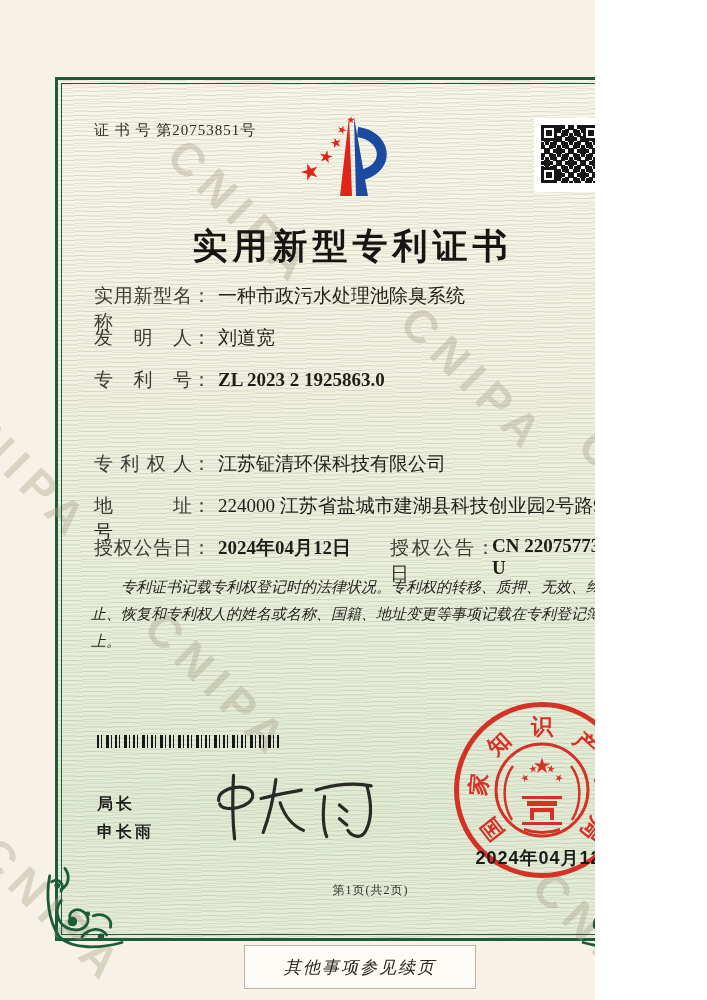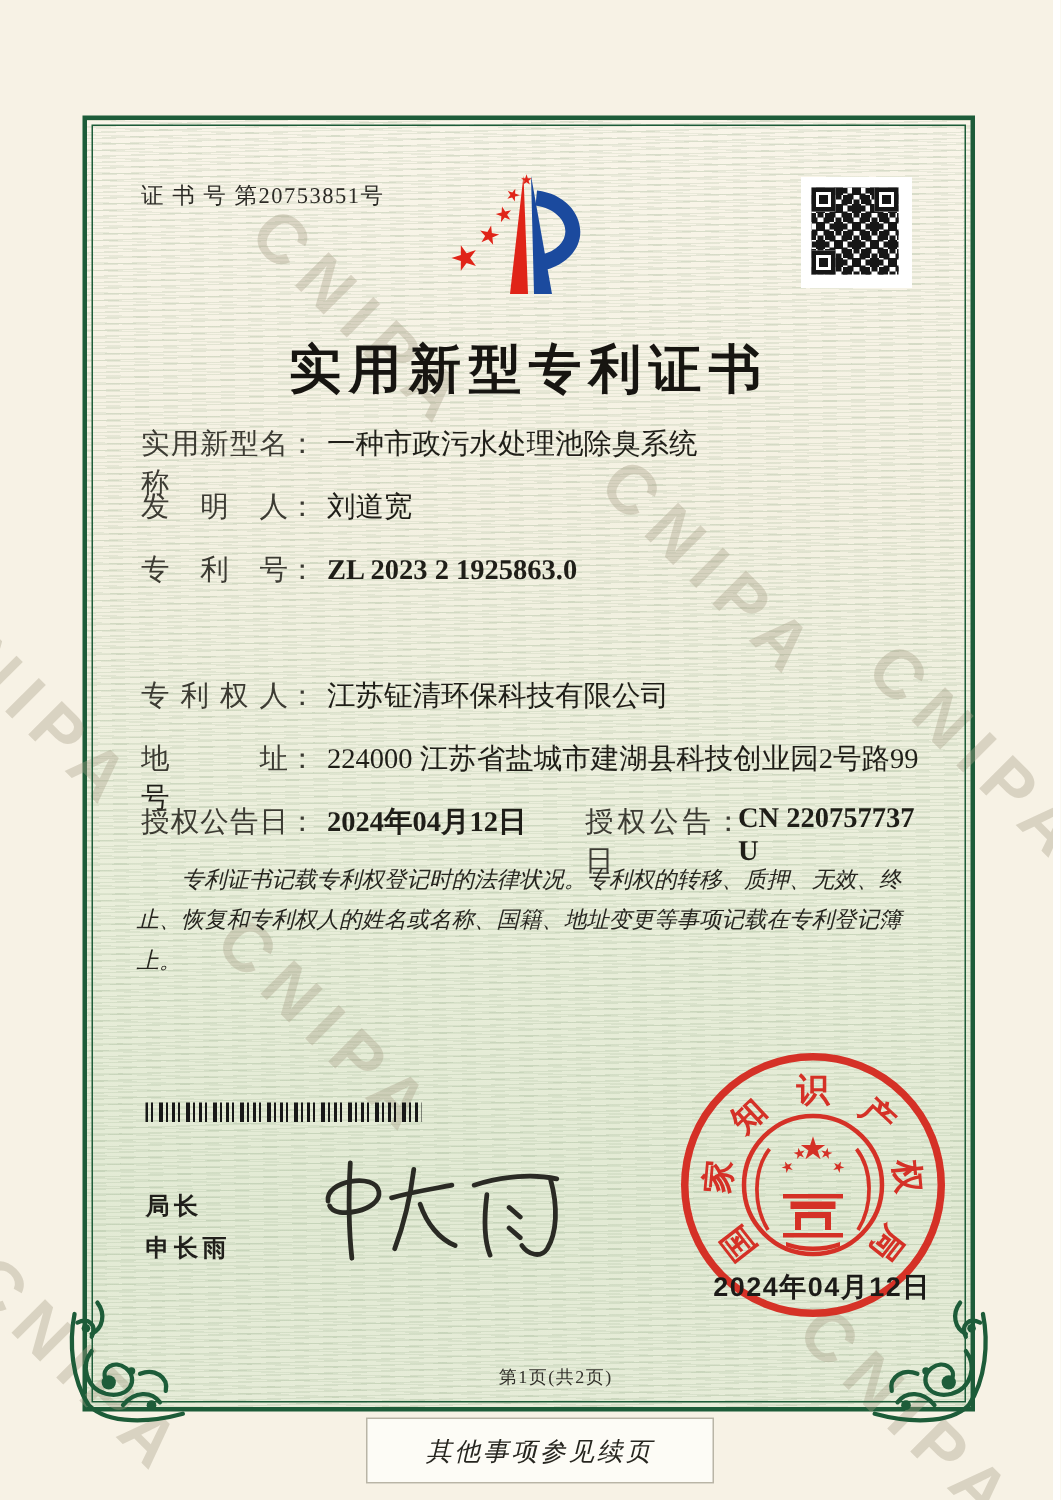--- a/index.html
+++ b/index.html
@@ -1,17 +1,17 @@
 <!DOCTYPE html>
 <html><head>
 <meta charset="utf-8">
 <style>
   html,body{margin:0;padding:0;}
   .page{
-    position:relative; width:702px; height:1000px; overflow:hidden;
+    position:relative; width:595px; height:1000px; overflow:hidden;
     background:#f7f2e5;
     font-family:"Liberation Serif", serif;
   }
   
   .wm{
     position:absolute; z-index:2; pointer-events:none;
     font-family:"Liberation Sans", sans-serif;
     font-weight:bold; font-size:46px; letter-spacing:9px;
     color:rgba(168,160,138,.38); white-space:nowrap;
     transform:rotate(45deg); transform-origin:left top;
@@ -78,21 +78,21 @@
               box-sizing:border-box; }
   .seal-emblem{ position:absolute; left:50%; top:50%; width:100px; height:100px;
                 transform:translate(-50%,-50%); }
   .seal-char{ position:absolute; left:50%; top:50%; width:26px; height:26px; margin:-13px 0 0 -13px;
               font-size:22px; font-weight:bold; color:#d5281e; text-align:center; line-height:26px;
               transform:rotate(var(--a)) translateY(-63px); }
   .seal-date{ left:408px; top:766px; width:164px; text-align:center;
               font-family:"Liberation Sans",sans-serif; font-size:18px; font-weight:bold;
               color:#1c1b18; letter-spacing:1px; }
   
-  .page-no{ left:0; right:0; top:830px; text-align:center; font-size:12px; color:#32312b; letter-spacing:1px;padding-left:36px; }
+  .page-no{ left:0; right:0; top:802px; text-align:center; font-size:12px; color:#32312b; letter-spacing:1px;padding-left:36px; }
   .cont-box{ position:absolute; left:244px; top:945px; width:232px; height:44px; z-index:3;
              background:#fdfcf6; border:1px solid #b9b5a6; box-sizing:border-box;
              display:flex; align-items:center; justify-content:center;
              font-size:17px; font-style:italic; letter-spacing:2px; color:#26251f; }
 </style>
 </head>
 <body>
 
 <div class="page">
 

